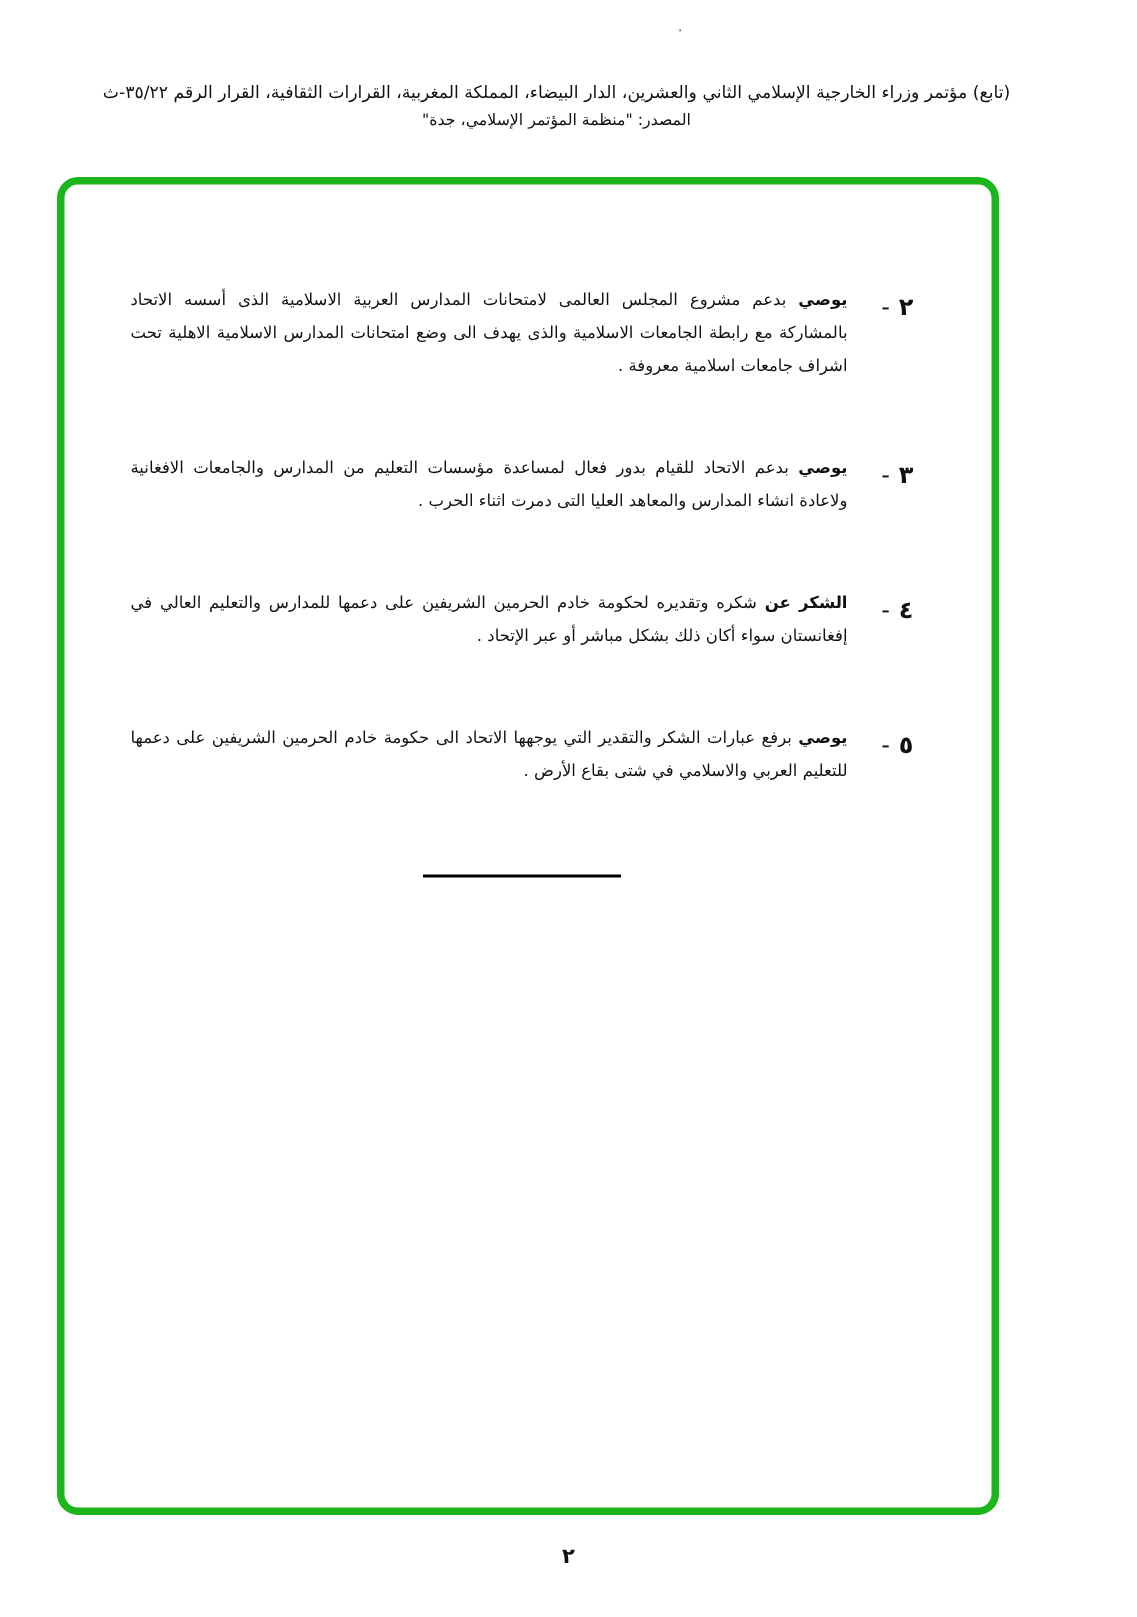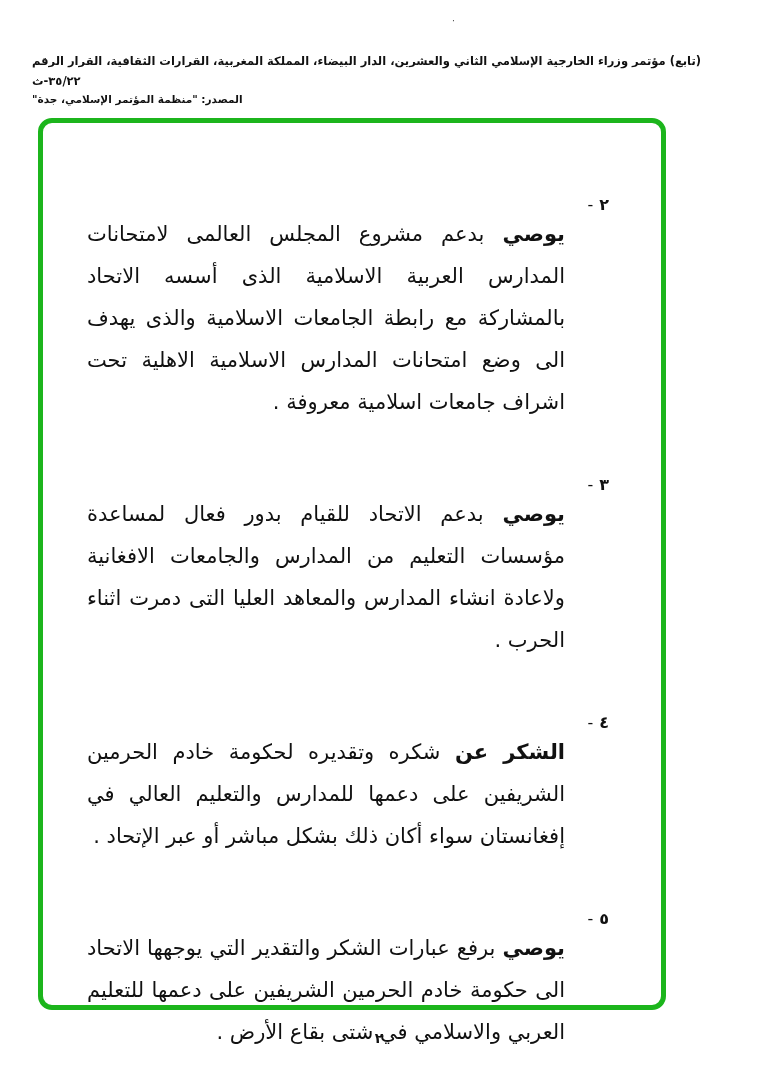--- a/index.html
+++ b/index.html
@@ -18,25 +18,25 @@
   .scan-artifact {
     position: absolute;
     top: 16px;
     left: 452px;
     font-size: 9px;
     color: #444;
   }
   .doc-header {
     position: absolute;
     top: 52px;
-    left: 32px;
+    left: 4px;
     right: 20px;
     direction: rtl;
-    text-align: left;
-    font-weight: bold;
+    text-align: center;
+    font-weight: normal;
     font-size: 11.5px;
     line-height: 1.7;
   }
   .doc-header .line2 {
     font-size: 10.5px;
   }
   .green-frame {
     position: absolute;
     top: 118px;
     left: 38px;
@@ -63,25 +63,24 @@
     font-size: 16px;
     font-weight: bold;
     line-height: 2.0;
   }
   .item-marker .dash {
     margin-right: 6px;
     font-weight: normal;
   }
   .item-text {
     flex: 1;
-    font-size: 21px;
+    font-size: 11px;
     line-height: 2.0;
     text-align: justify;
     text-align-last: right;
-    margin-top: 24px;
   }
   .item-text .lead {
     font-weight: bold;
   }
   .divider-rule {
     width: 132px;
     border: 0;
     border-top: 2px solid #000;
     margin: 58px auto 0 auto;
   }

